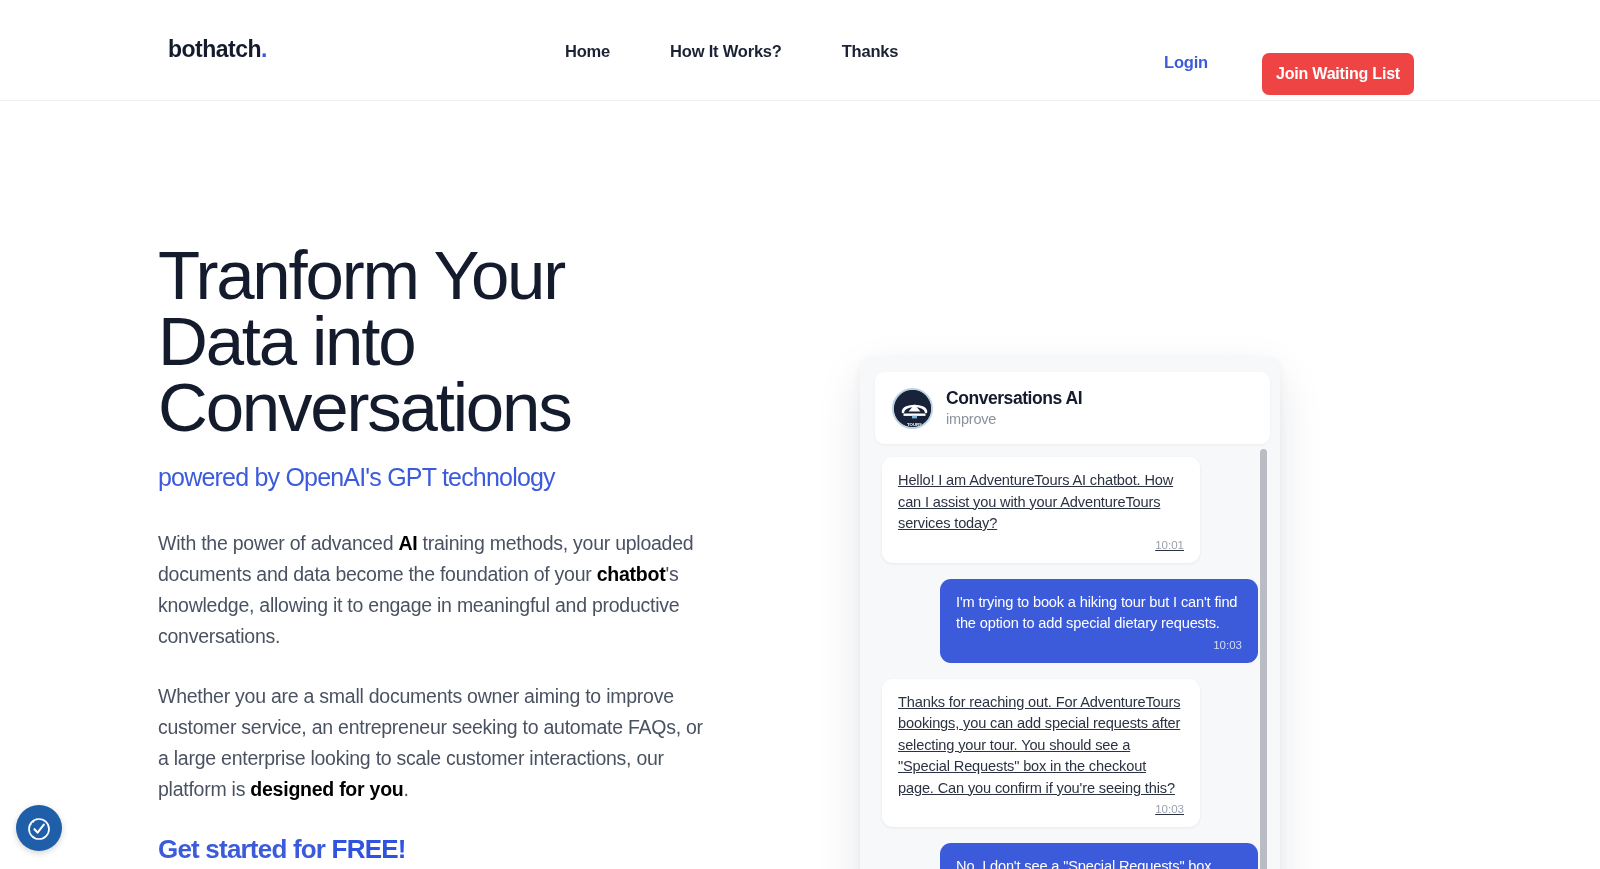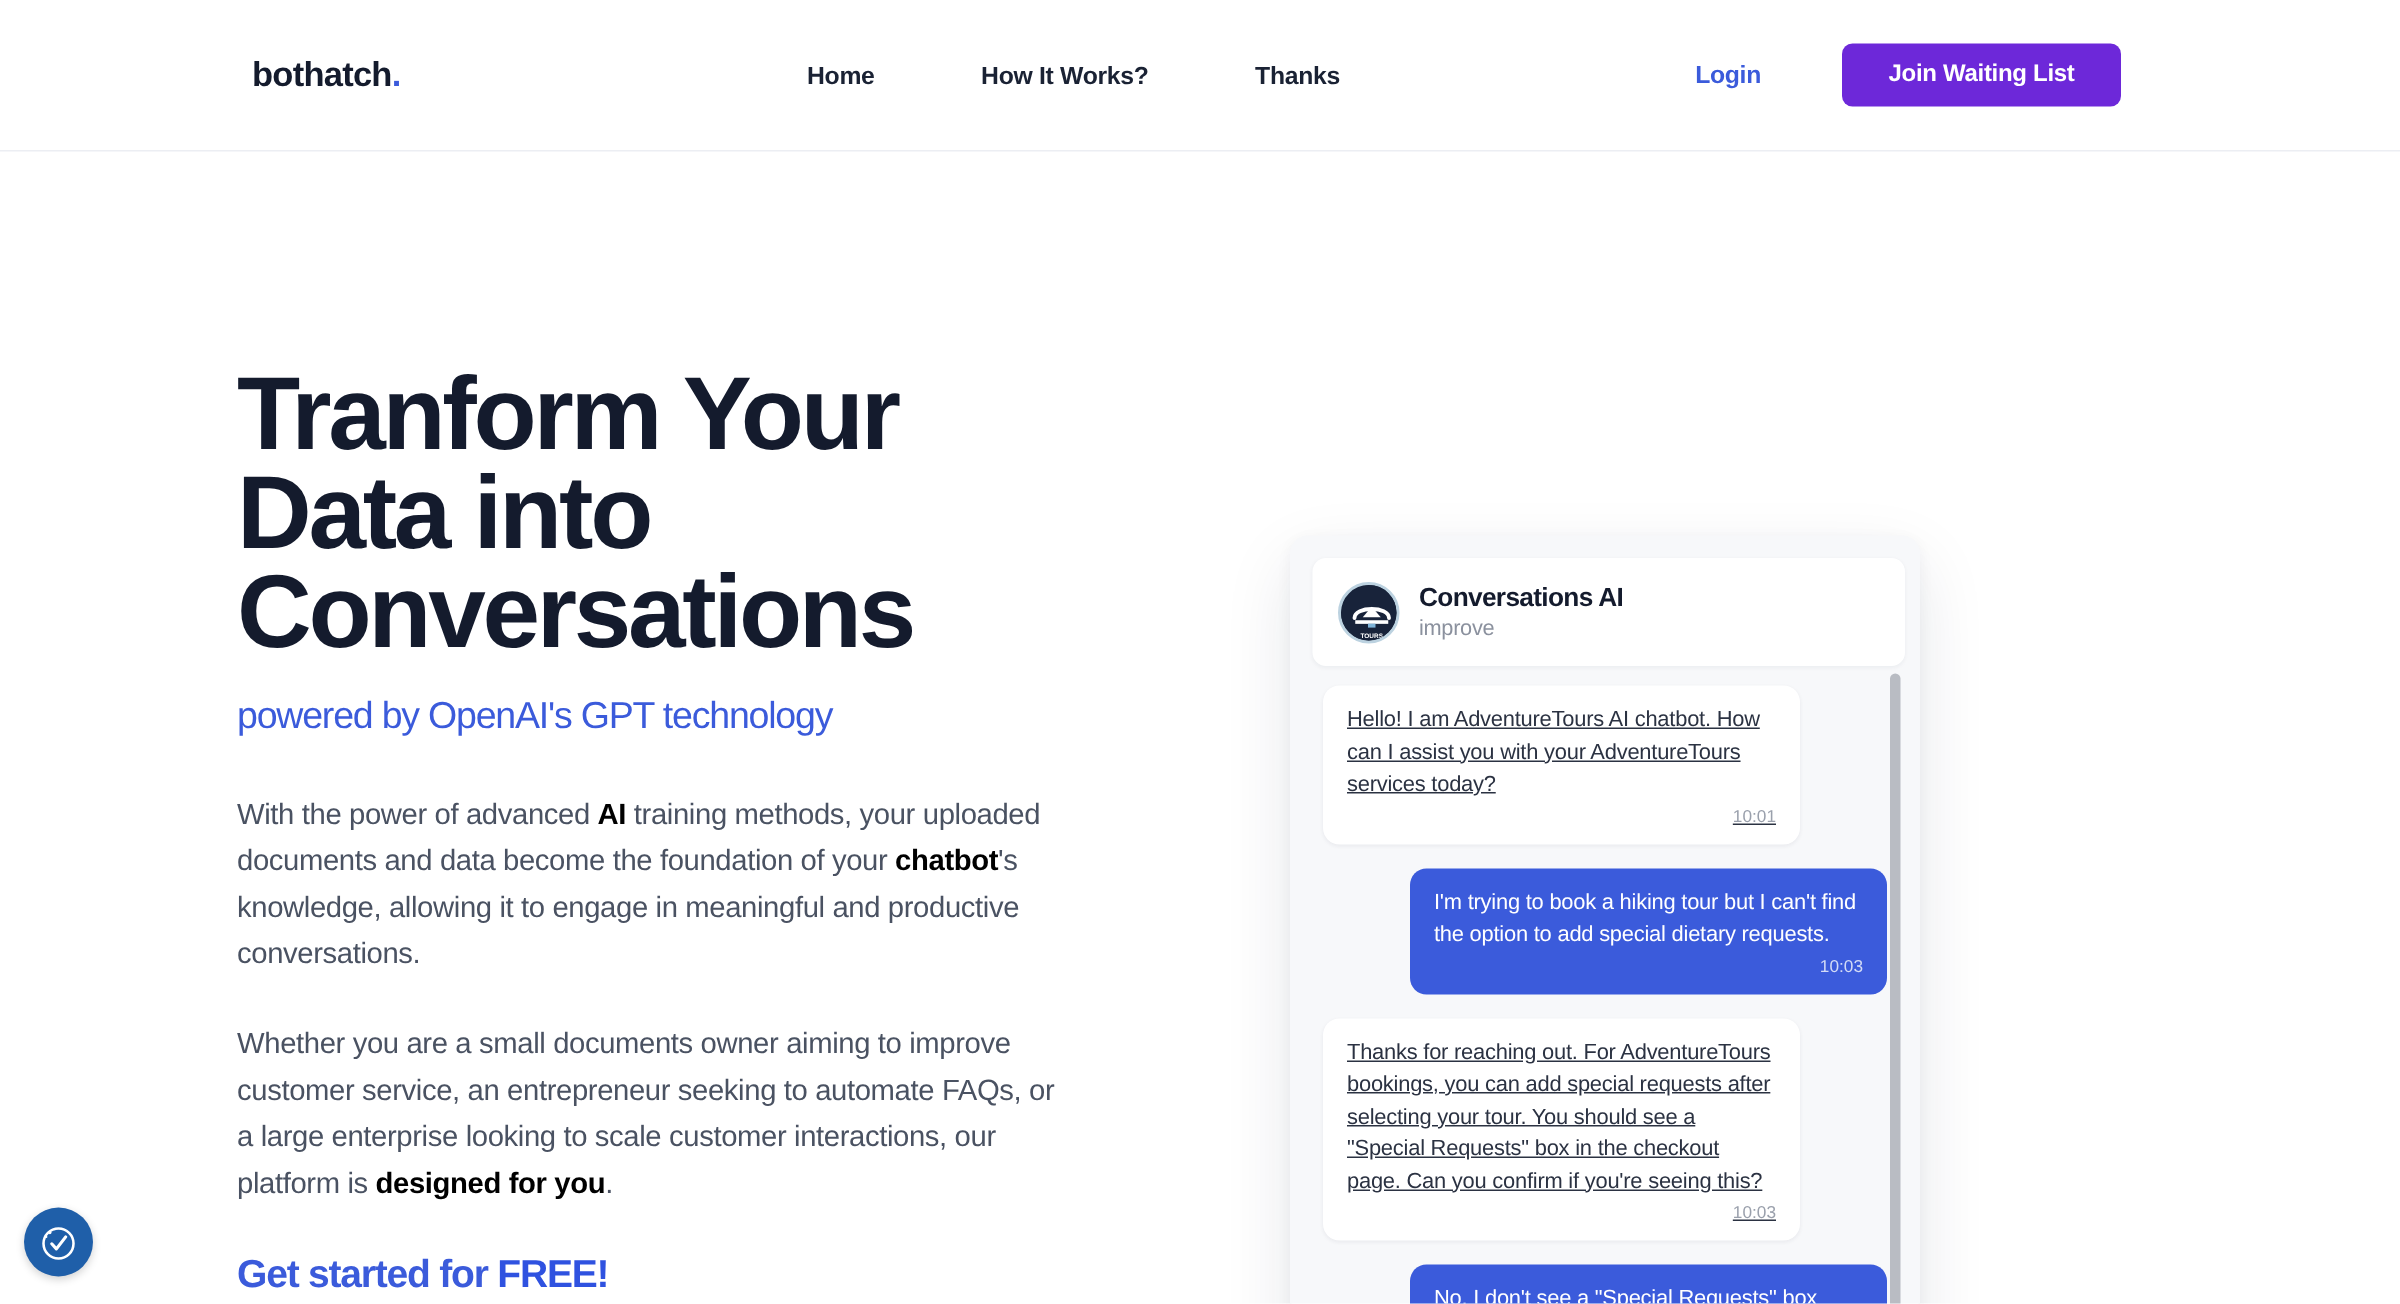--- a/index.html
+++ b/index.html
@@ -33,24 +33,24 @@
     letter-spacing: -0.5px;
     color: #141b2d;
     cursor: pointer;
     display: flex;
     align-items: baseline;
   }
   .logo-dot { color: #3b5bdb; }
 
   .main-nav {
     position: absolute;
-    left: 538px;
+    left: 565px;
     top: 38px;
     display: flex;
-    gap: 13px;
+    gap: 2px;
   }
   .nav-link {
     font-size: 16.5px;
     font-weight: 700;
     color: #1a2234;
     letter-spacing: -0.2px;
     padding: 4px 0;
     margin-right: 58px;
     cursor: pointer;
     white-space: nowrap;
@@ -68,53 +68,54 @@
   .login-link {
     font-size: 16.5px;
     font-weight: 700;
     color: #3b5bdb;
     letter-spacing: -0.2px;
     margin-right: 54px;
     cursor: pointer;
     white-space: nowrap;
   }
   .cta-button {
-    background: #6d28d9;
+    background: #ef4444;
     color: #ffffff;
     font-size: 16px;
     font-weight: 700;
     letter-spacing: -0.2px;
     border: none;
     border-radius: 7px;
-    padding: 0 31px;
+    padding: 0 14px;
     height: 42px;
     line-height: 42px;
     cursor: pointer;
     white-space: nowrap;
     font-family: "Liberation Sans", sans-serif;
+    margin-top: 24px;
   }
 
   
   .hero {
     position: relative;
     width: 100%;
     height: 768px;
   }
 
   .hero-left {
     position: absolute;
     left: 158px;
     top: 142px;
     width: 560px;
   }
 
   .hero-title {
     font-size: 69px;
     line-height: 66px;
-    font-weight: 700;
+    font-weight: 400;
     letter-spacing: -2.2px;
     color: #141b2d;
     margin-bottom: 21px;
   }
 
   .hero-subtitle {
     font-size: 25px;
     line-height: 30px;
     font-weight: 400;
     letter-spacing: -0.8px;

